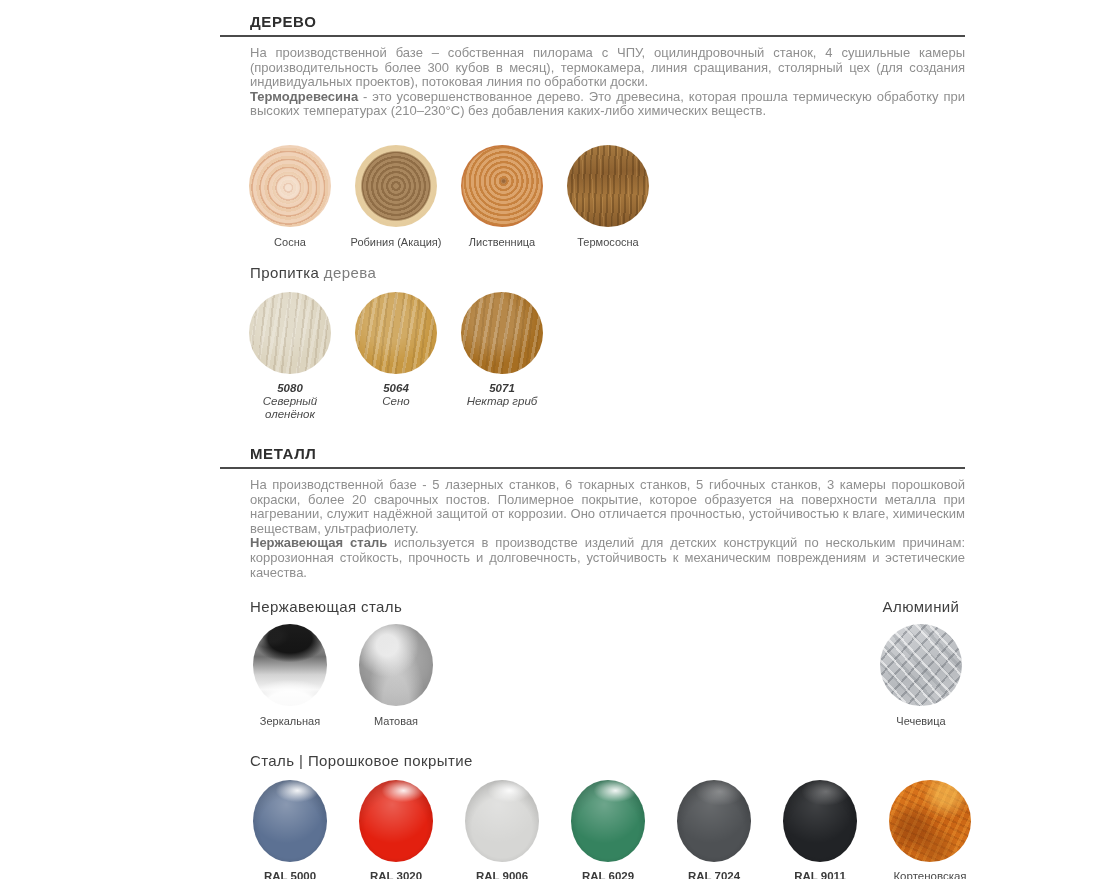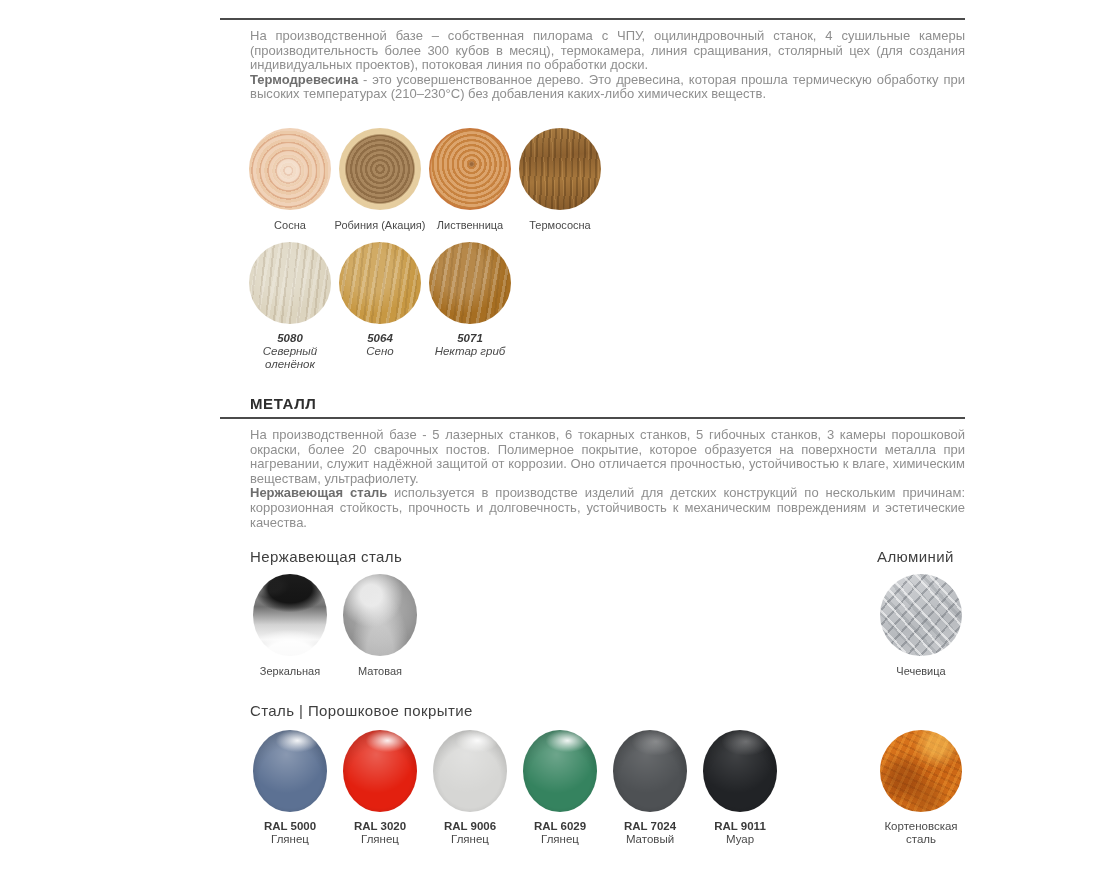--- a/index.html
+++ b/index.html
@@ -16,21 +16,21 @@
 
   
   .para{margin-top:9px;font-size:13px;line-height:14.6px;color:#8f8f8f;text-align:justify;}
   .para .lead{font-weight:bold;color:#6e6e6e;}
 
   
   .sub-title{font-size:15px;color:#3f3f3f;letter-spacing:.4px;}
   .sub-title .lite{color:#7d7d7d;}
 
   
-  .row{display:flex;gap:10px;align-items:flex-start;}
+  .row{display:flex;gap:26px;align-items:flex-start;}
   .cell{width:80px;flex:0 0 80px;display:flex;flex-direction:column;align-items:center;}
   .cell.wide-right{margin-left:auto;flex:0 0 88px;width:88px;}
   .cap{margin-top:9px;font-size:11px;color:#4a4a4a;text-align:center;white-space:nowrap;}
   .cap2{margin-top:8px;text-align:center;line-height:13px;width:96px;}
   .cap2 .code{font-weight:bold;font-size:11.5px;color:#3a3a3a;}
   .cap2 .nm{font-size:11.5px;color:#4a4a4a;white-space:normal;}
 
   
   .disc{width:82px;height:82px;border-radius:50%;flex-shrink:0;}
   
@@ -94,30 +94,31 @@
     repeating-linear-gradient(115deg, rgba(255,175,65,.28) 0 3px, transparent 3px 8px),
     repeating-linear-gradient(25deg, rgba(118,55,10,.22) 0 2px, transparent 2px 7px),
     linear-gradient(145deg, #e07c20, #c66113 55%, #db791d);}
 
   
   .wood-row{margin-top:26px;}
   .imp-head{margin-top:16px;}
   .imp-row{margin-top:11px;font-style:italic;}
   .metal-sec{margin-top:24px;}
   .subhead-row{margin-top:18px;display:flex;align-items:baseline;}
-  .subhead-right{margin-left:auto;width:88px;text-align:left;}
+  .subhead-right{margin-left:auto;width:88px;text-align:center;}
   .sphere-row{margin-top:9px;}
   .powder-head{margin-top:25px;}
   .ral-row{margin-top:11px;}
 </style>
 </head>
 <body>
 
 <div class="content">
 
+  <div class="sec-title">ДЕРЕВО</div>
   <div class="sec-rule"></div>
 
   <div class="para">
     <span>На производственной базе – собственная пилорама с ЧПУ, оцилиндровочный станок, 4 сушильные камеры (производительность более 300 кубов в месяц), термокамера, линия сращивания, столярный цех (для создания индивидуальных проектов), потоковая линия по обработки доски.</span><br>
     <span class="lead">Термодревесина</span>
     <span>- это усовершенствованное дерево. Это древесина, которая прошла термическую обработку при высоких температурах (210–230°С) без добавления каких-либо химических веществ.</span>
   </div>
 
   <div class="row wood-row">
     <div class="cell">
@@ -131,20 +132,24 @@
     <div class="cell">
       <div class="disc larch" style="--sw: #cd8850;"></div>
       <div class="cap">Лиственница</div>
     </div>
     <div class="cell">
       <div class="disc thermopine" style="--sw: #9a6c35;"></div>
       <div class="cap">Термососна</div>
     </div>
   </div>
 
+  <div class="sub-title imp-head">
+    <span>Пропитка</span>
+    <span class="lite">дерева</span>
+  </div>
 
   <div class="row imp-row">
     <div class="cell">
       <div class="disc grain" style="--sw: #dcd4bf;"></div>
       <div class="cap2">
         <div class="code">5080</div>
         <div class="nm">Северный оленёнок</div>
       </div>
     </div>
     <div class="cell">

